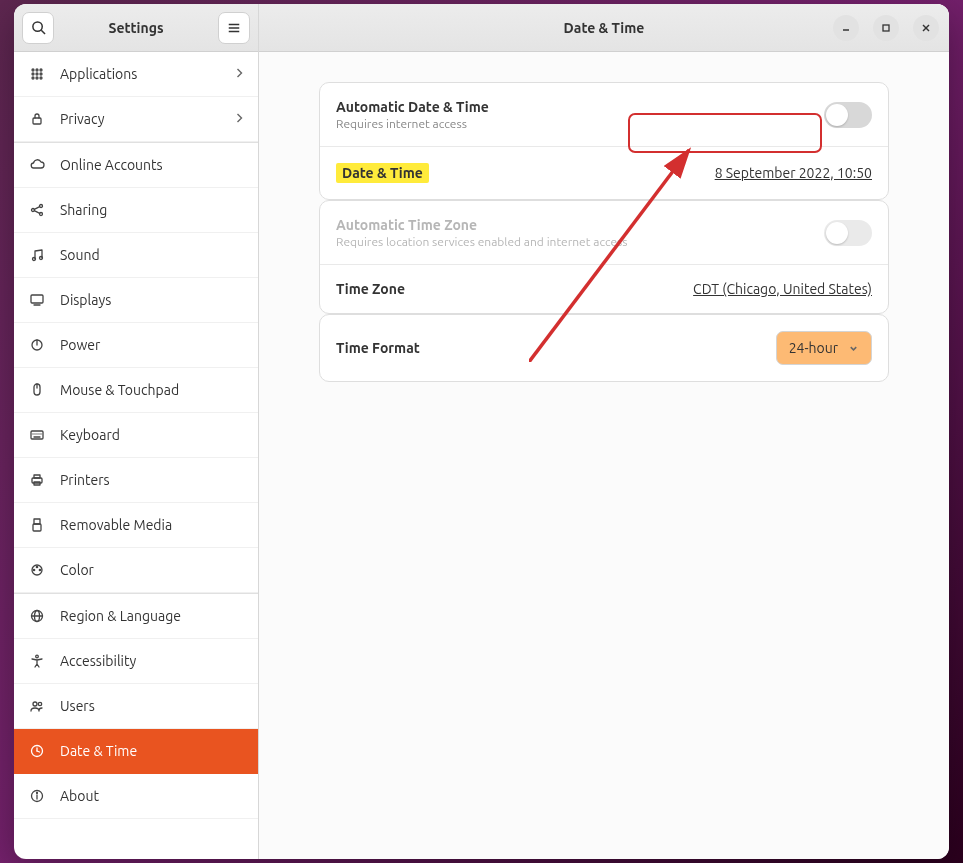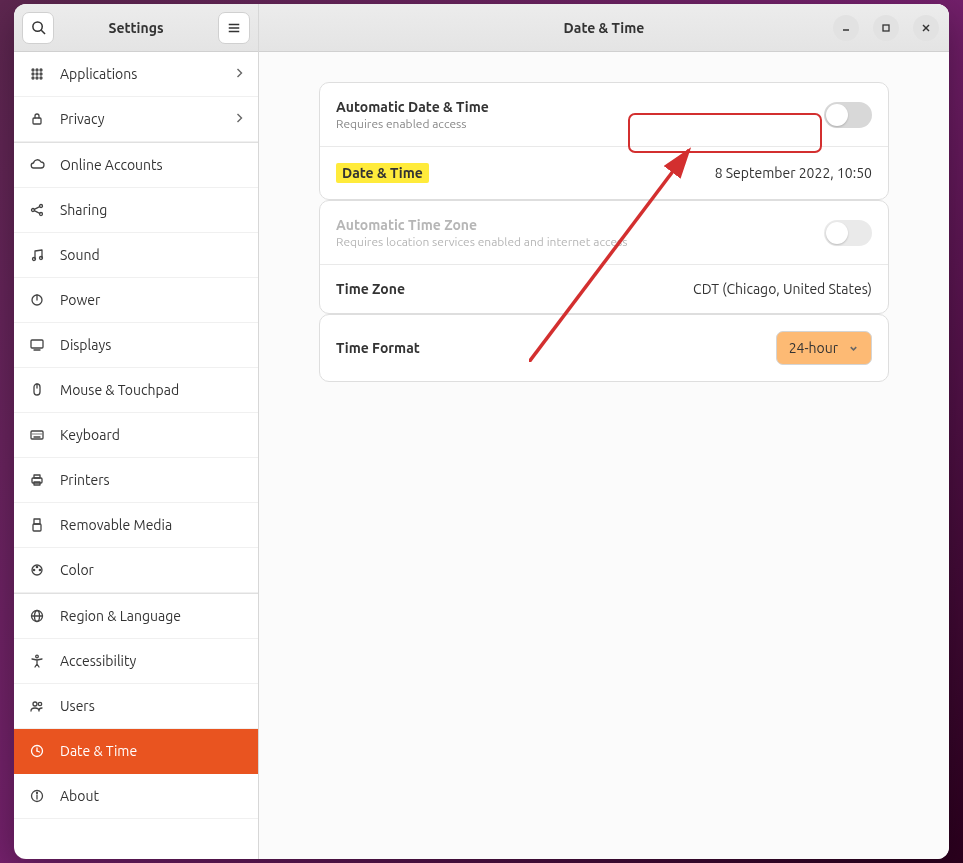--- a/index.html
+++ b/index.html
@@ -87,21 +87,21 @@
   .card {
     background:#fff; border:1px solid #dedede; border-radius:10px;
   }
   .row {
     display:flex; align-items:center; justify-content:space-between;
     padding:16px 16px;
   }
   .row + .row { border-top:1px solid #e9e9e9; }
   .rlabel { font-size:14px; font-weight:600; color:#333; }
   .rsub { font-size:12px; color:#888; font-weight:400; margin-top:2px;}
-  .rvalue { font-size:14px; color:#333; }
+  .rvalue { font-size:14px; color:#333;text-decoration:underline; }
   .disabled .rlabel, .disabled .rsub { color:#b6b6b6; }
   
   .toggle {
     width:48px; height:26px; border-radius:13px;
     background:#d8d8d8; position:relative; cursor:pointer;
   }
   .toggle.disabled { background:#eaeaea; cursor:default; }
   .toggle-knob {
     width:22px; height:22px; border-radius:50%; background:#fff;
     position:absolute; top:2px; left:2px; box-shadow:0 1px 2px rgba(0,0,0,0.2);
@@ -200,34 +200,34 @@
               <path d="M6 12V4l7-1v8"></path>
               <circle cx="5" cy="12" r="1.5"></circle>
               <circle cx="12" cy="11" r="1.5"></circle>
             </svg>
           </span>
           <span class="label">Sound</span>
         </div>
         <div class="nav-item">
           <span class="icon">
             <svg width="16" height="16" viewBox="0 0 16 16" fill="none" stroke="currentColor" stroke-width="1.3" stroke-linecap="round" stroke-linejoin="round">
+              <rect x="2" y="3" width="12" height="8" rx="1"></rect>
+              <line x1="5" y1="13" x2="11" y2="13"></line>
+            </svg>
+          </span>
+          <span class="label">Displays</span>
+        </div>
+        <div class="nav-item">
+          <span class="icon">
+            <svg width="16" height="16" viewBox="0 0 16 16" fill="none" stroke="currentColor" stroke-width="1.3" stroke-linecap="round" stroke-linejoin="round">
               <circle cx="8" cy="8" r="5"></circle>
               <line x1="8" y1="3" x2="8" y2="8"></line>
             </svg>
           </span>
           <span class="label">Power</span>
-        </div>
-        <div class="nav-item">
-          <span class="icon">
-            <svg width="16" height="16" viewBox="0 0 16 16" fill="none" stroke="currentColor" stroke-width="1.3" stroke-linecap="round" stroke-linejoin="round">
-              <rect x="2" y="3" width="12" height="8" rx="1"></rect>
-              <line x1="5" y1="13" x2="11" y2="13"></line>
-            </svg>
-          </span>
-          <span class="label">Displays</span>
         </div>
         <div class="nav-item">
           <span class="icon">
             <svg width="16" height="16" viewBox="0 0 16 16" fill="none" stroke="currentColor" stroke-width="1.3" stroke-linecap="round" stroke-linejoin="round">
               <rect x="5" y="2" width="6" height="11" rx="3"></rect>
               <line x1="8" y1="2" x2="8" y2="6"></line>
             </svg>
           </span>
           <span class="label">Mouse &amp; Touchpad</span>
         </div>
@@ -350,21 +350,21 @@
           </button>
       </div>
     </div>
 
     <div class="content">
 
       <div class="card">
         <div class="row">
           <div>
             <div class="rlabel">Automatic Date &amp; Time</div>
-            <div class="rsub">Requires enabled access</div>
+            <div class="rsub">Requires internet access</div>
           </div>
           <div class="toggle">
               <div class="toggle-knob"></div>
             </div>
         </div>
         <div class="row">
           <div><span class="highlight rlabel">Date &amp; Time</span></div>
           <div class="rvalue">8 September 2022, 10:50</div>
         </div>
       </div>

